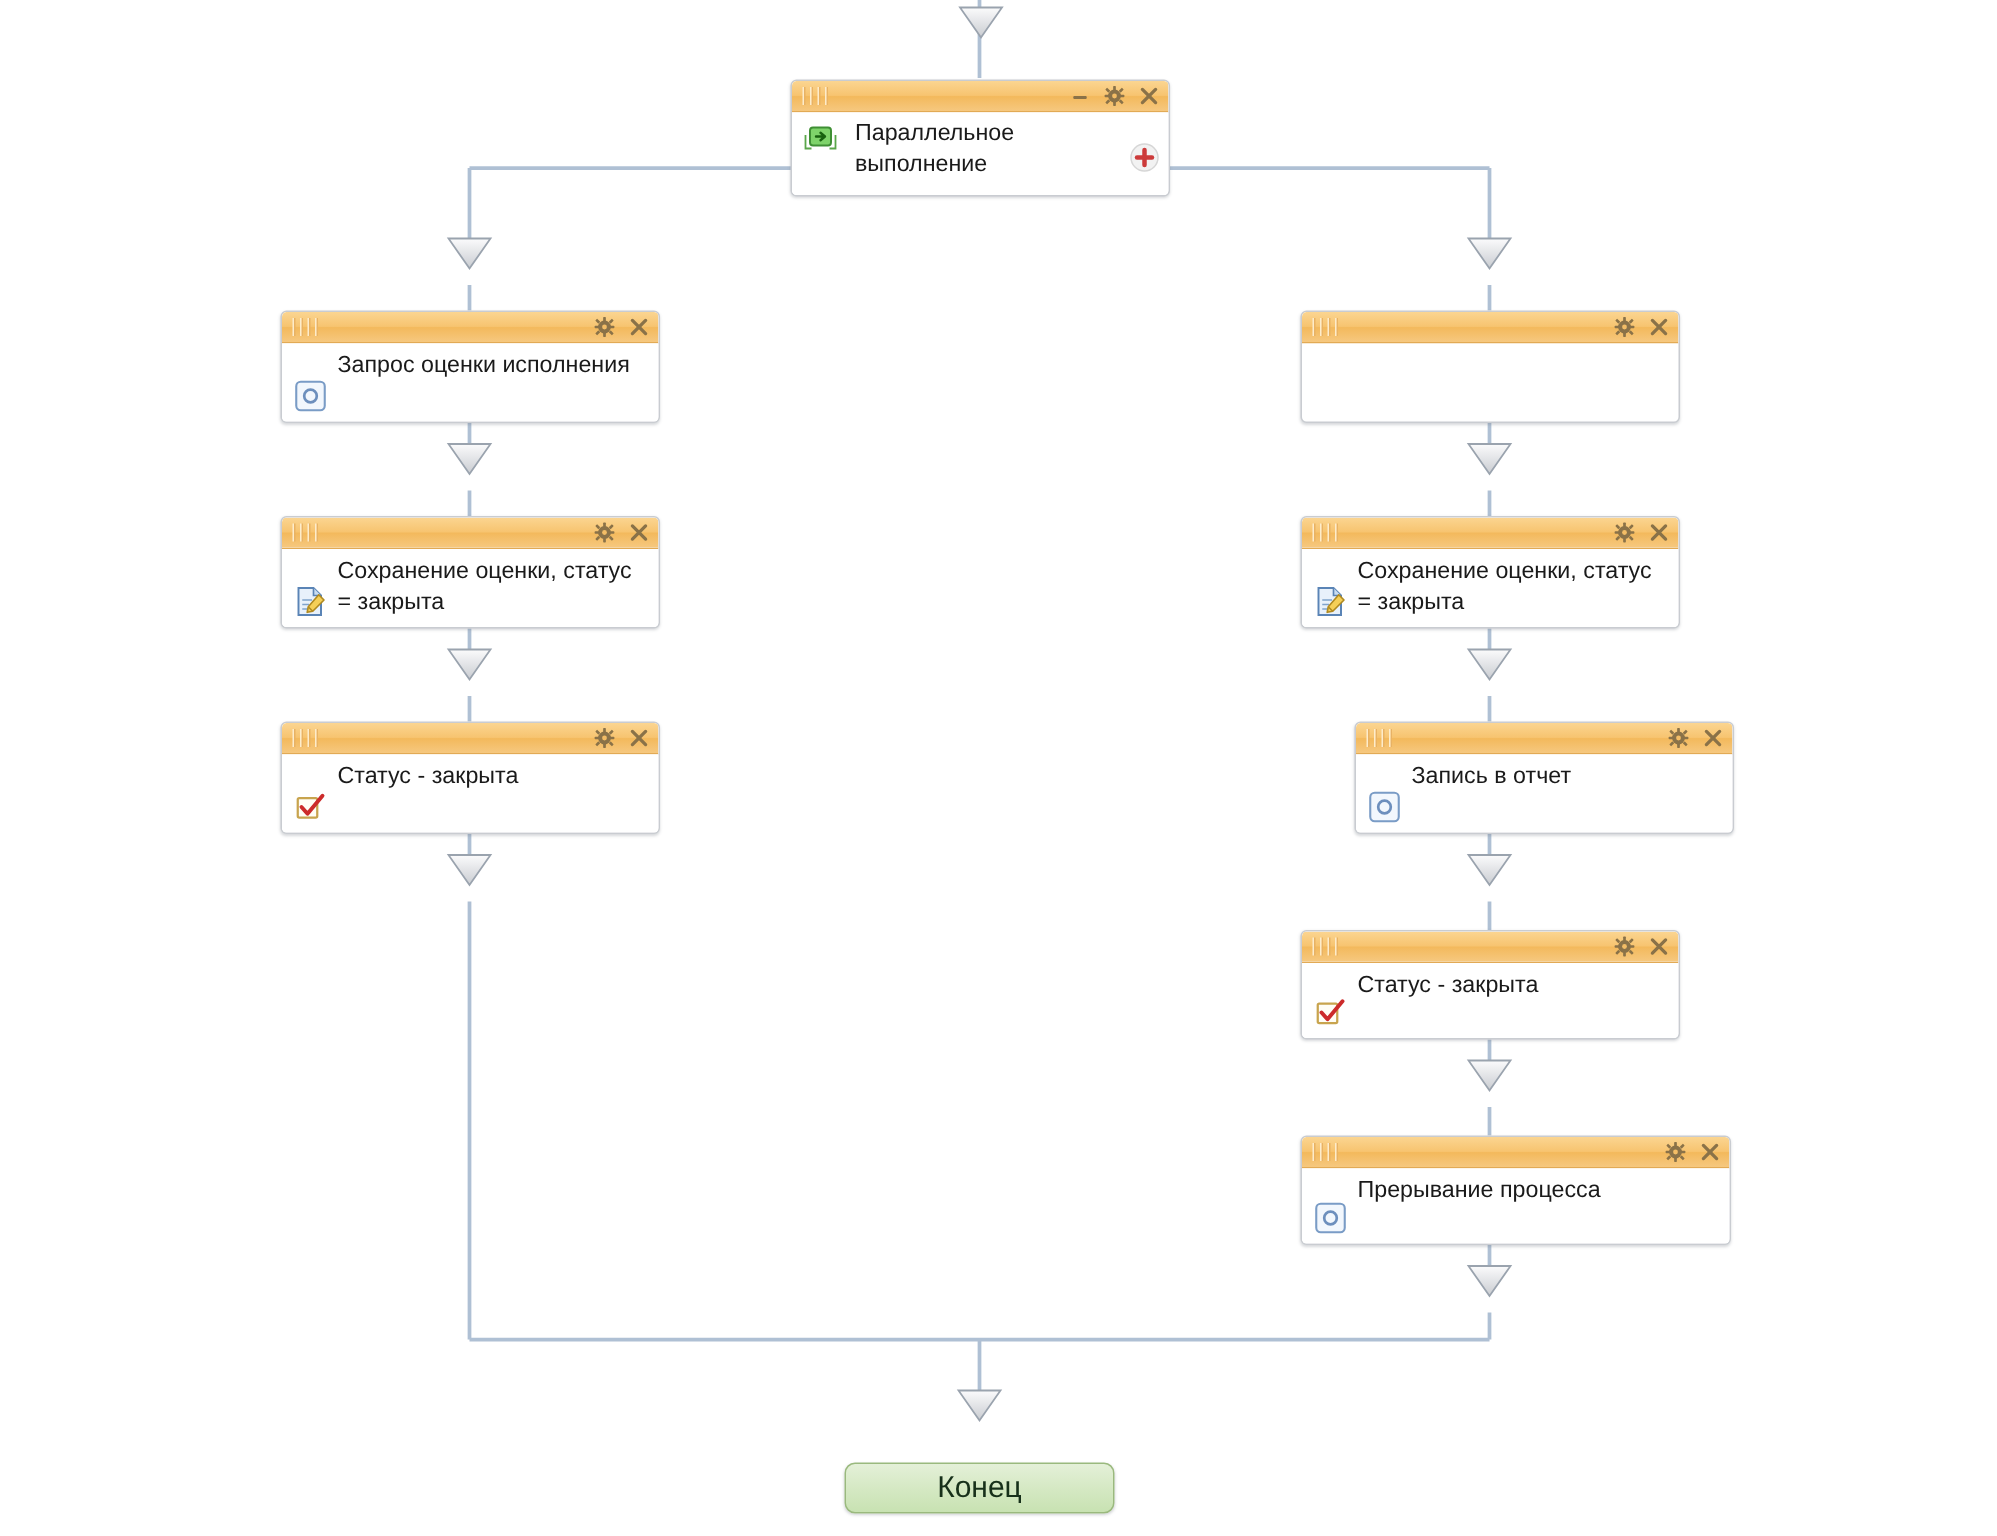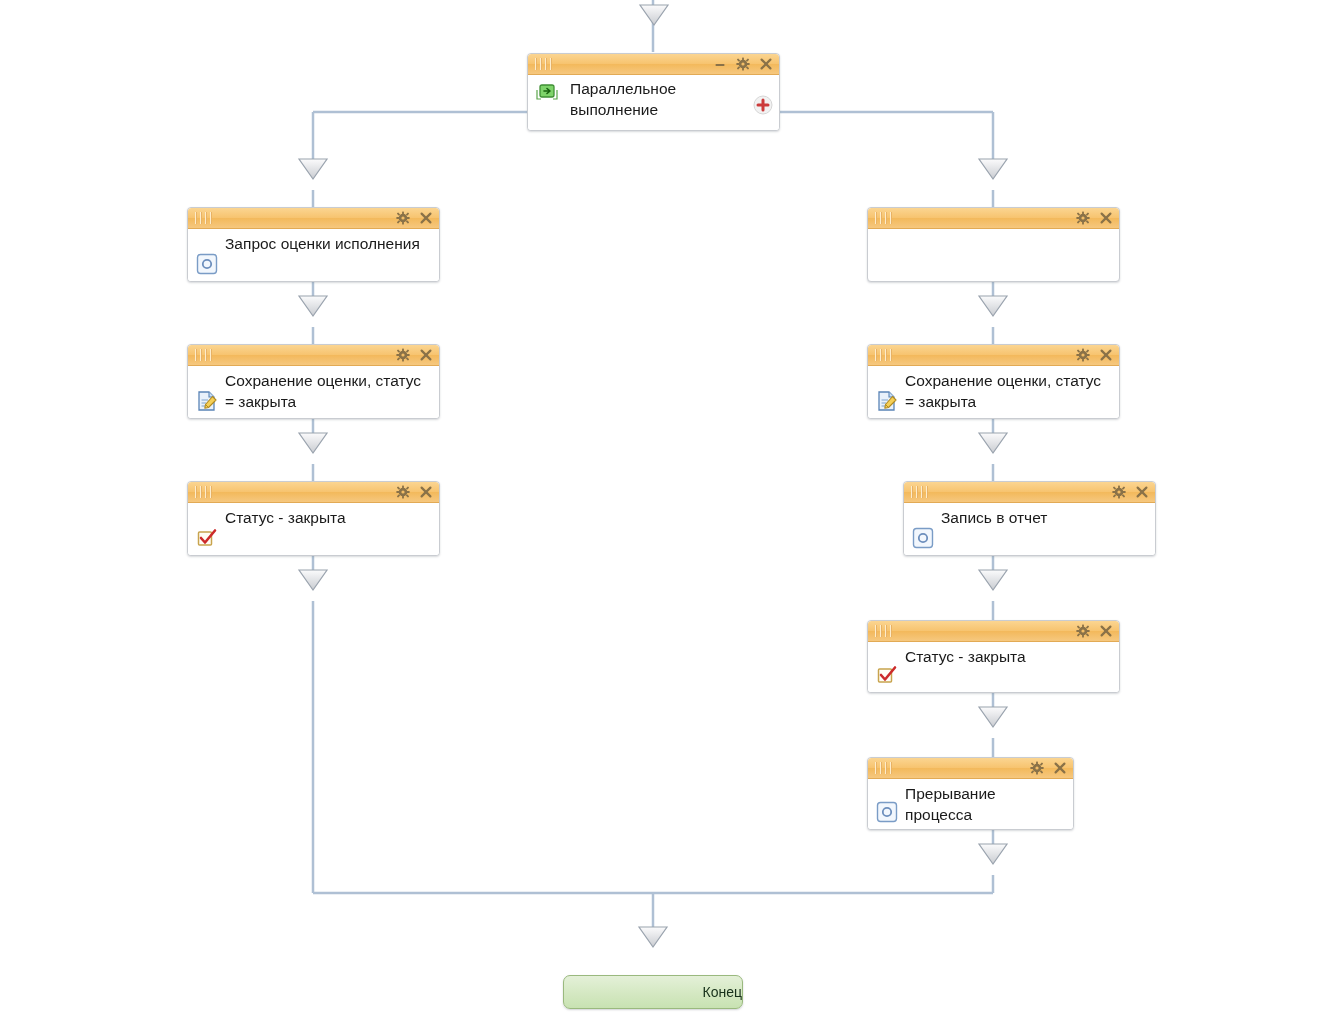--- a/index.html
+++ b/index.html
@@ -108,23 +108,23 @@
   
   .endnode {
     position: absolute;
     box-sizing: border-box;
     background: linear-gradient(to bottom, #e4f0d8 0%, #d4e8c2 55%, #c8e2b2 100%);
     border: 1px solid #9ab97e;
     border-radius: 7px;
     box-shadow: 0 1px 2px rgba(120,125,135,0.35);
     display: flex;
     align-items: center;
-    justify-content: flex-end;
+    justify-content: center;
     color: #17301a;
-    font-size: 14px;
+    font-size: 20px;
   }
 </style>
 </head>
 <body>
 
 <div id="canvas">
 
   <svg id="wires" viewBox="0 0 1331 1024">
     <defs>
       <linearGradient id="arrowgrad" x1="0" y1="0" x2="0" y2="1">
@@ -521,21 +521,21 @@
     </div>
     <div class="body">
       <svg class="nodeicon" viewBox="0 0 22 22">
         <rect x="2.5" y="5" width="13" height="13" rx="1" fill="#fffdf5" stroke="#c8a44e" stroke-width="1.5"></rect>
         <path d="M5,11 L9,15.5 L19,3.5" fill="none" stroke="#cc2b2b" stroke-width="2.6" stroke-linecap="round" stroke-linejoin="round"></path>
       </svg>
       <div class="label">Статус - закрыта</div>
     </div>
   </div>
 
-  <div class="node" style="left:867px; top:757px; width:207px; height:73px;">
+  <div class="node" style="left:867px; top:757px; width:287px; height:73px;">
     <div class="titlebar">
       <span class="grip">
           <i></i>
           <i></i>
           <i></i>
           <i></i>
         </span>
       <span class="tbtns">
         <svg class="tbtn" viewBox="0 0 14 14">
           <g fill="#8a7248">

